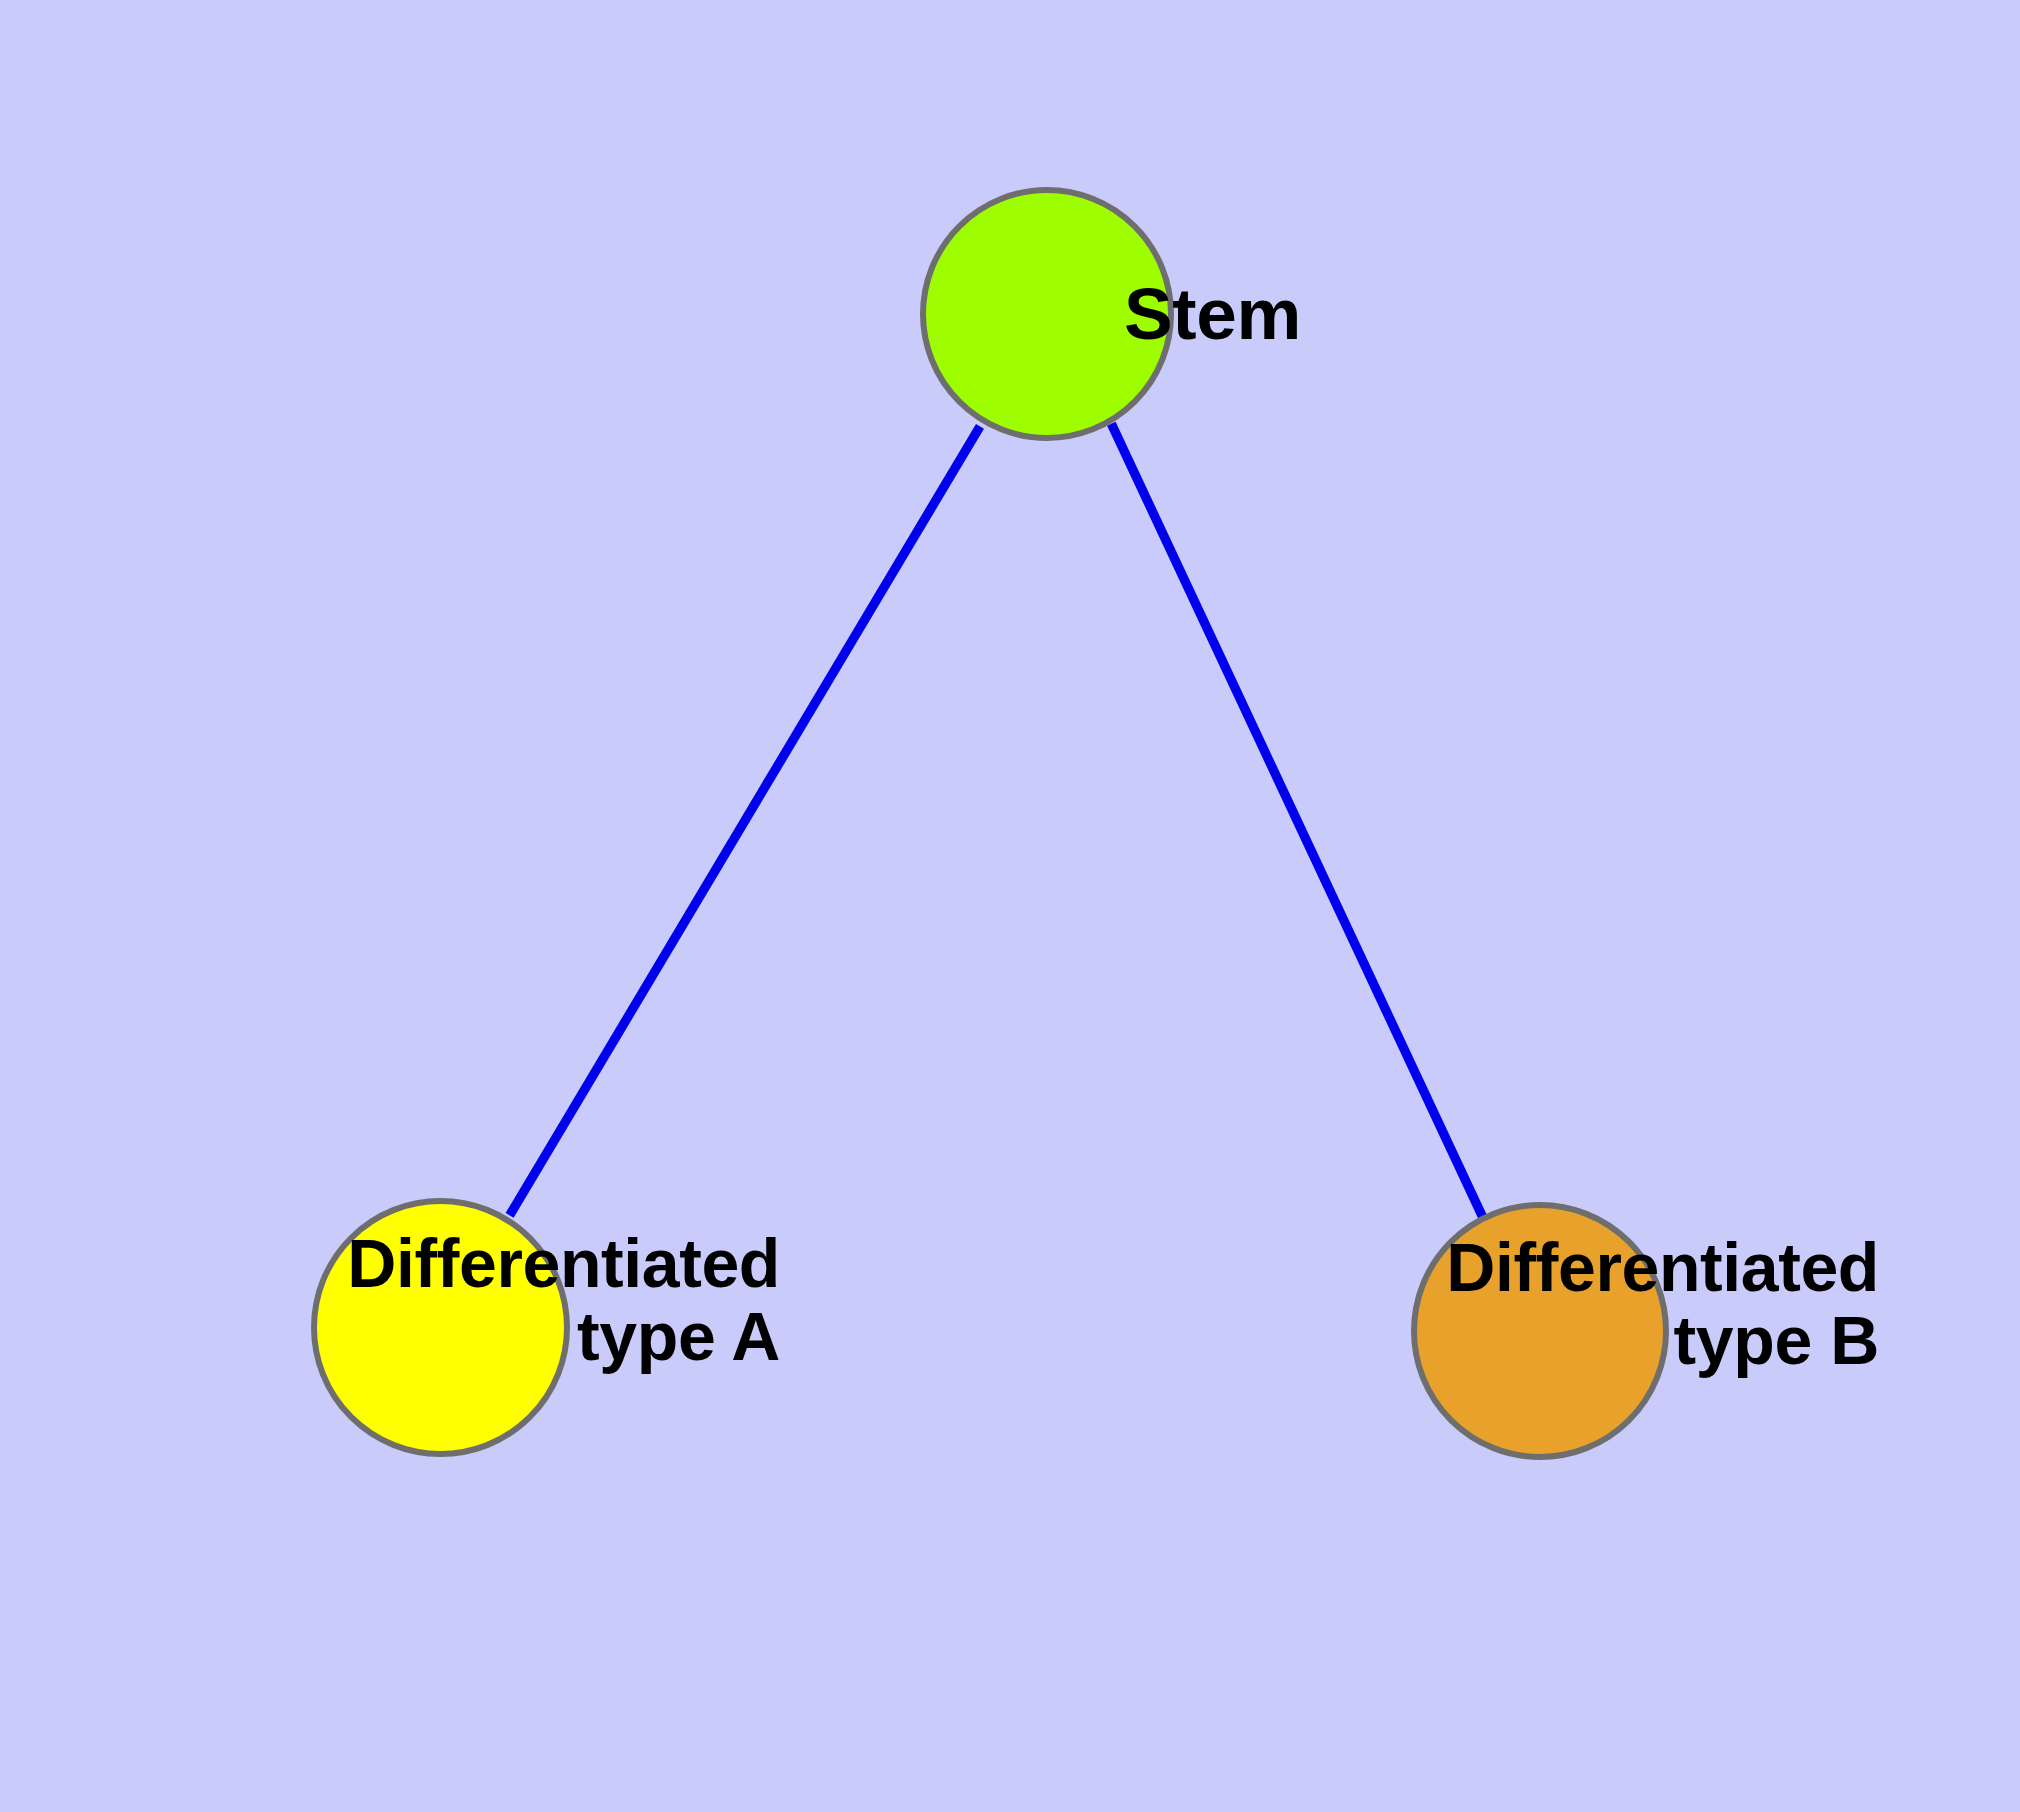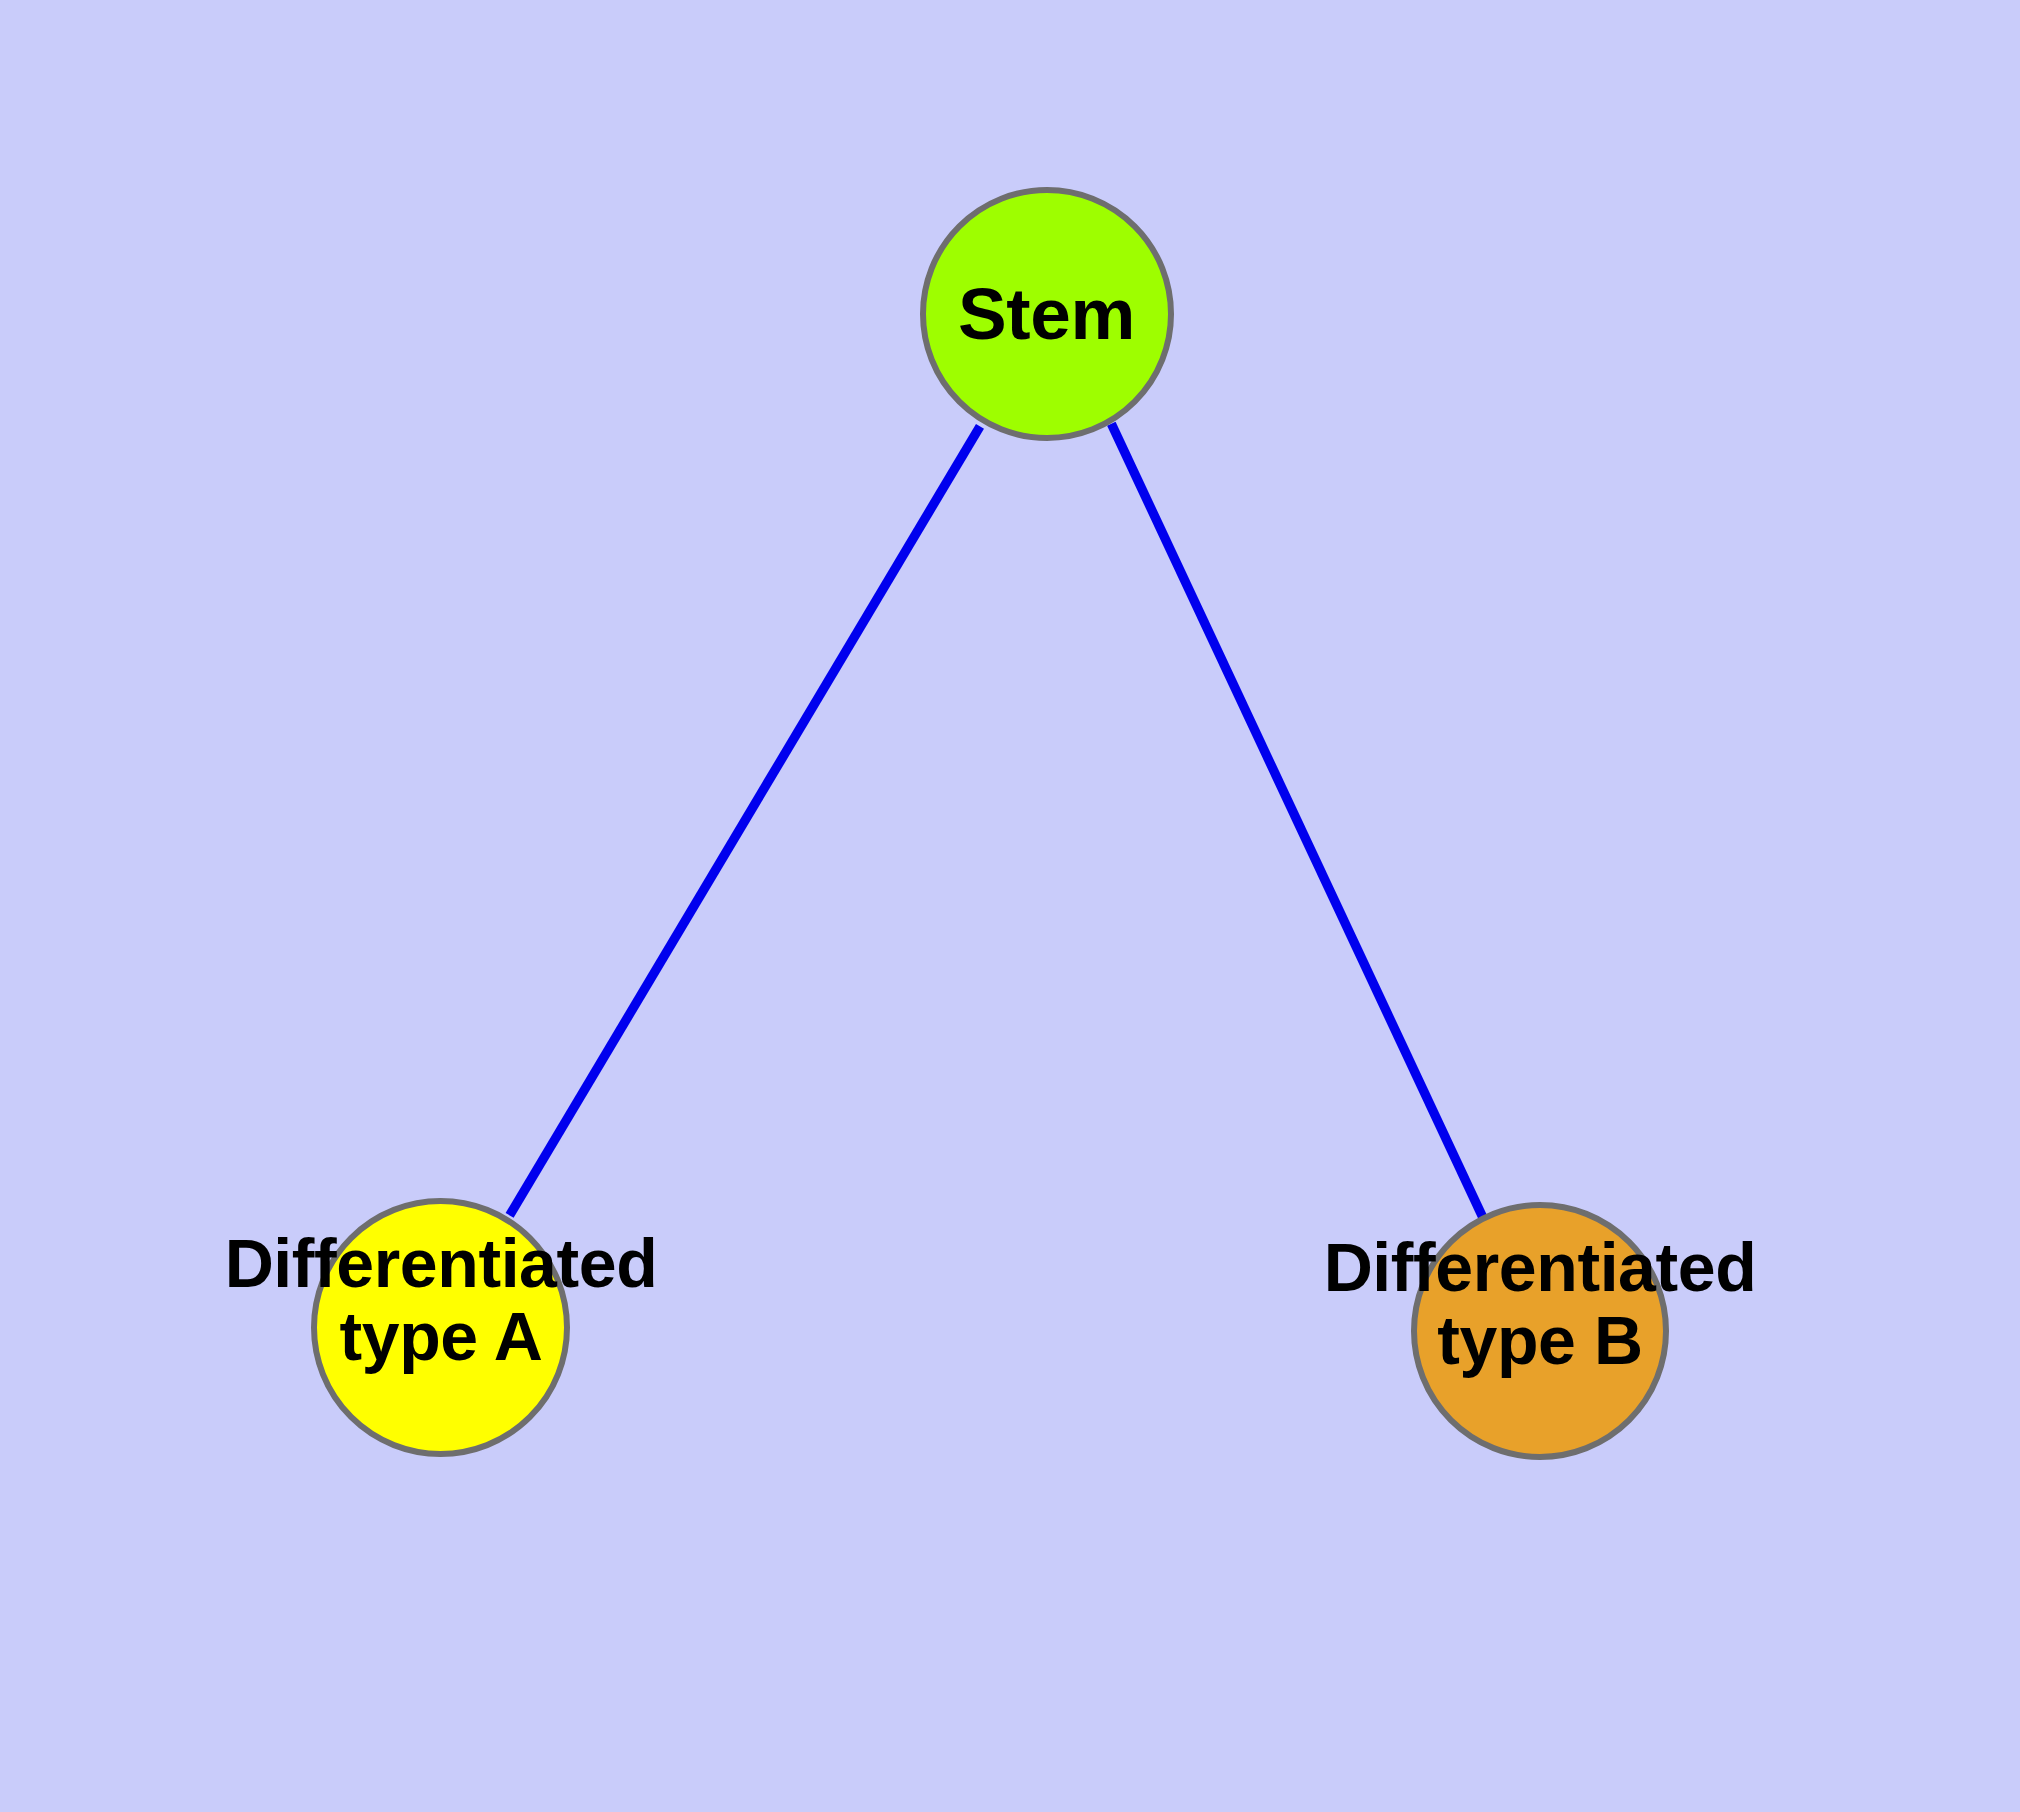--- a/index.html
+++ b/index.html
@@ -23,21 +23,21 @@
     height: 1812px;
   }
   .node {
     position: absolute;
     border-radius: 50%;
     box-sizing: border-box;
     border: 6px solid #6e6e6e;
   }
   .node-label {
     position: absolute;
-    text-align: center;
+    text-align: right;
     font-weight: bold;
     color: #000000;
     white-space: pre-line;
     line-height: 1.08;
     letter-spacing: -0.4px;
   }
   
   #node-stem {
     left: 920px;
     top: 187px;

